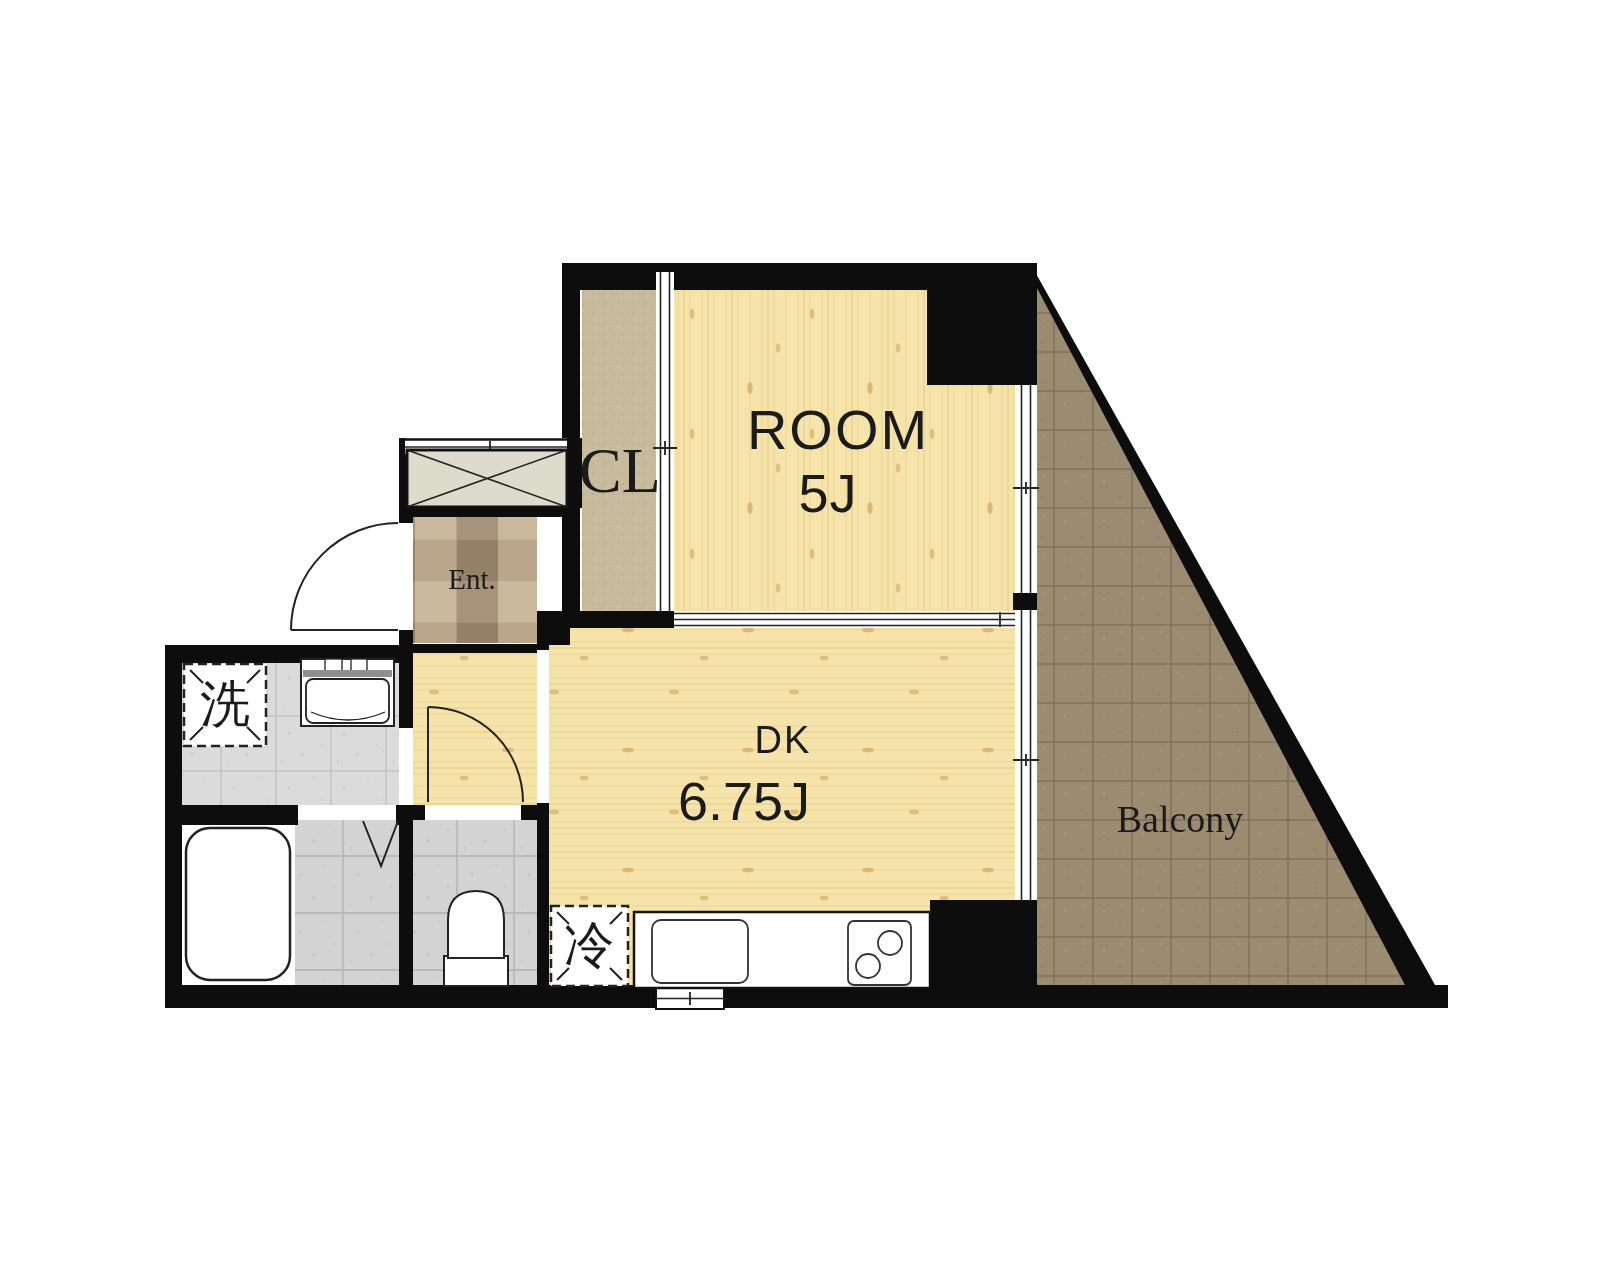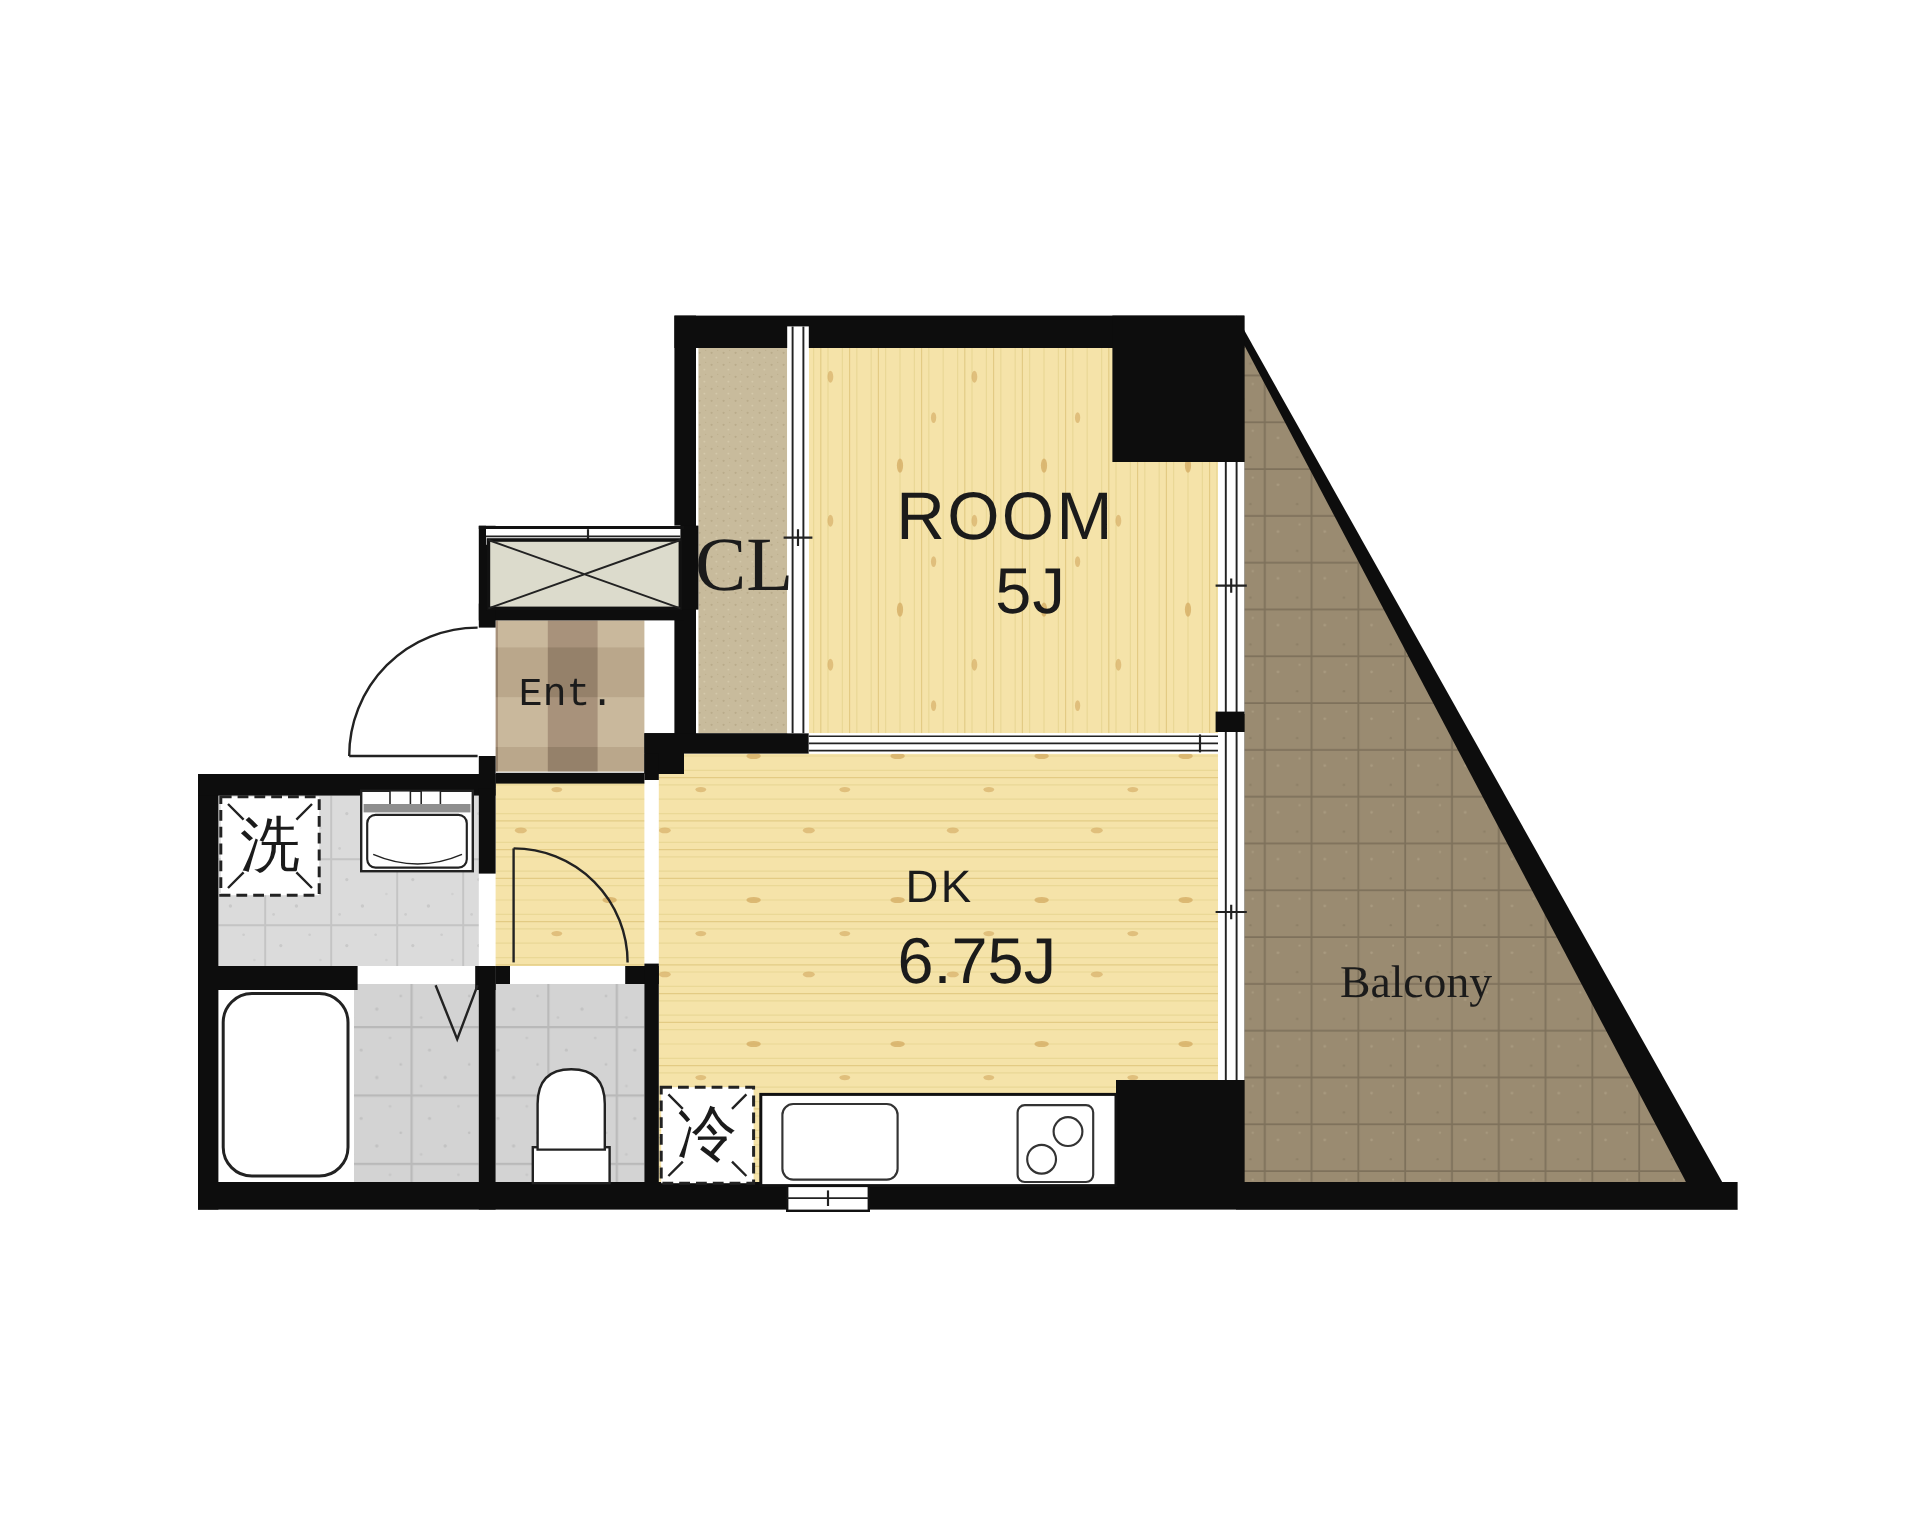--- a/index.html
+++ b/index.html
@@ -3,25 +3,25 @@
 <meta charset="utf-8">
 <style>
   html,body{margin:0;padding:0;background:#ffffff;}
   .stage{position:relative;width:1600px;height:1280px;background:#ffffff;overflow:hidden;
          font-family:"Liberation Sans", sans-serif;}
   .stage svg{position:absolute;left:0;top:0;}
   .lbl{position:absolute;transform:translate(-50%,-50%);color:#1b1b1b;white-space:nowrap;line-height:1;}
   .lbl-sans{font-family:"Liberation Sans","DejaVu Sans",sans-serif;}
   .lbl-serif{font-family:"Liberation Serif","DejaVu Serif",serif;}
   .room-name{left:838px;top:430px;font-size:56px;letter-spacing:2px;}
-  .room-size{left:828px;top:493px;font-size:54px;letter-spacing:1px;margin-left:31px;}
+  .room-size{left:828px;top:493px;font-size:54px;letter-spacing:1px;}
   .dk-name{left:783px;top:740px;font-size:38px;letter-spacing:2px;}
-  .dk-size{left:814px;top:801px;font-size:54px;text-align:center;}
+  .dk-size{left:744px;top:801px;font-size:54px;text-align:center;}
   .cl-name{left:620px;top:471px;font-size:64px;font-family:Liberation Serif, serif;}
-  .ent-name{left:472px;top:579px;font-size:33px;font-family:Liberation Mono, monospace;}
+  .ent-name{left:472px;top:579px;font-size:29px;}
   .balcony-name{left:1180px;top:819px;font-size:38px;}
   .kanji{font-size:50px;font-family:"Liberation Sans","DejaVu Sans",sans-serif;}
   .washer{left:225px;top:704px;}
   .fridge{left:589px;top:945px;}
 </style>
 </head>
 <body>
 
 <div class="stage">
   <svg width="1600" height="1280" viewBox="0 0 1600 1280">

